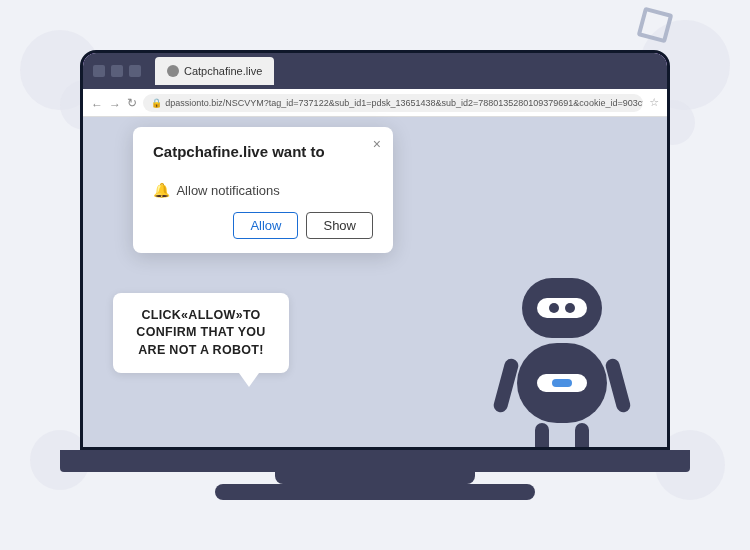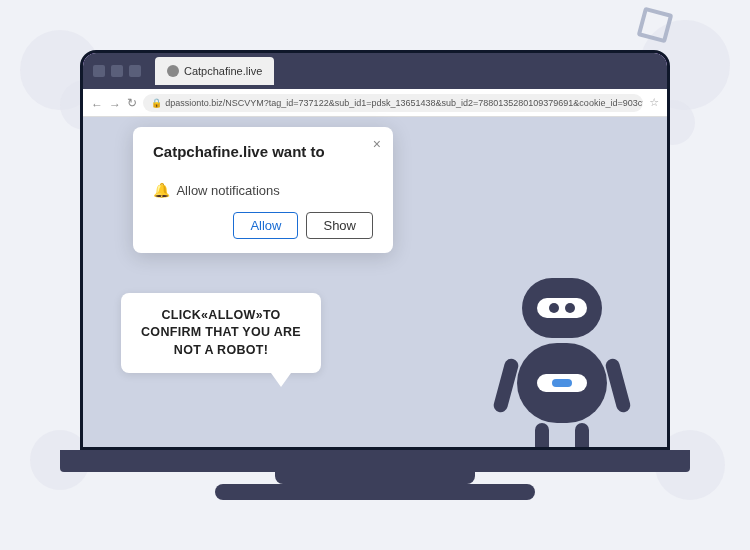--- a/index.html
+++ b/index.html
@@ -215,23 +215,22 @@
     }
 
     
     .speech-bubble {
       position: absolute;
       bottom: 80px;
       left: 30px;
       background: white;
       border-radius: 8px;
       padding: 14px 16px;
-      width: 200px;
+      width: 176px;
       box-shadow: 0 2px 8px rgba(0,0,0,0.1);
-      margin-left: 8px;
     }
 
     .speech-bubble::after {
       content: '';
       position: absolute;
       bottom: -14px;
       right: 30px;
       width: 0;
       height: 0;
       border-left: 10px solid transparent;

